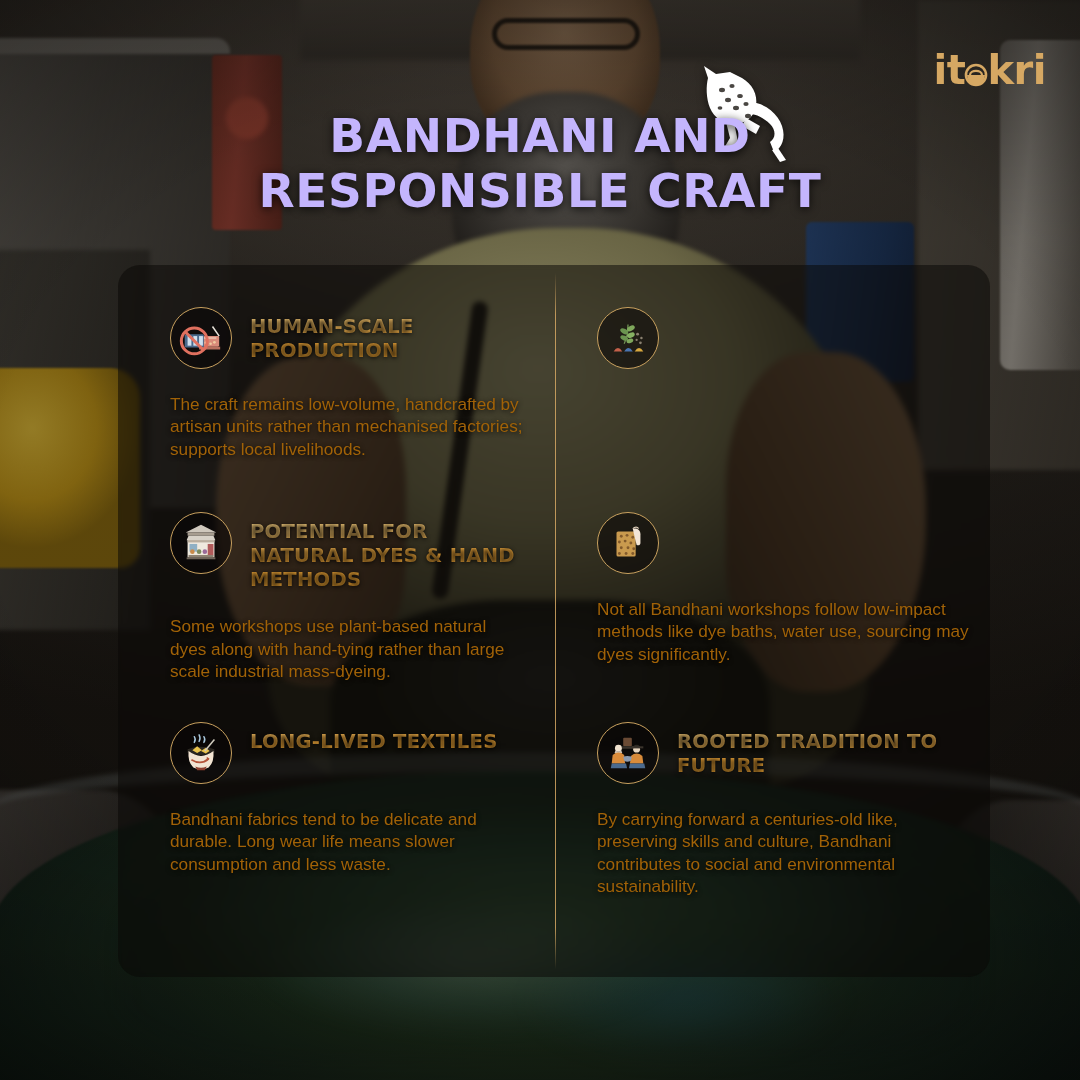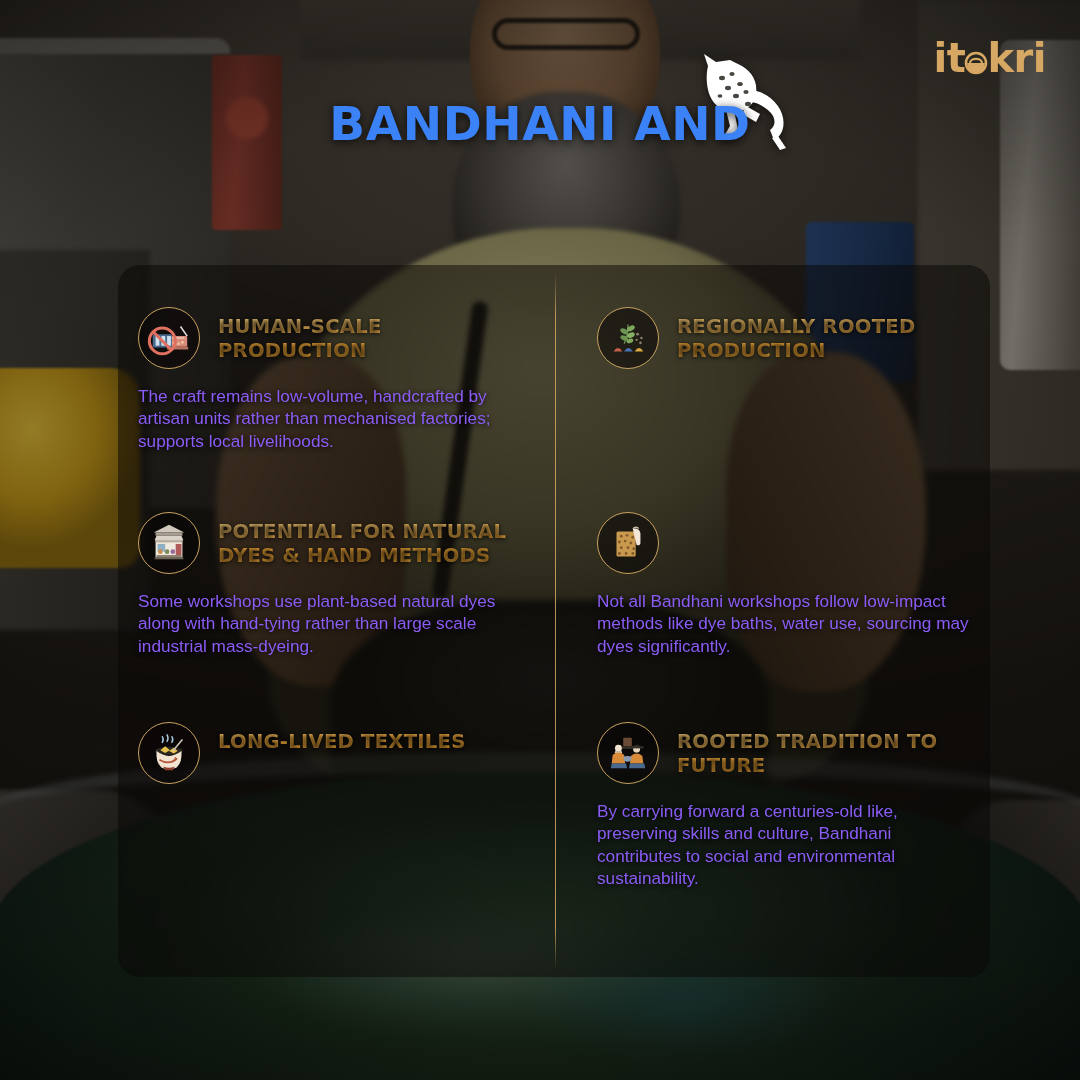--- a/index.html
+++ b/index.html
@@ -158,36 +158,36 @@
     position:absolute; inset:0;
     background:
       linear-gradient(180deg, rgba(8,6,4,.55) 0%, rgba(8,6,4,.40) 22%, rgba(8,6,4,.34) 70%, rgba(8,6,4,.52) 100%);
   }
   .bg-vignette{
     position:absolute; inset:0;
     background:radial-gradient(120% 85% at 50% 45%, transparent 42%, rgba(0,0,0,.55) 100%);
   }
 
   
-  #header { position:absolute; left:0; top:0; width:1080px; height:265px; }
+  #header { position:absolute; left:0; top:12px; width:1080px; height:265px; }
   .logo{
     position:absolute; right:34px; top:38px;
     font-size:40px; font-weight:700; letter-spacing:-.5px;
     color:#d6a863; line-height:1;
     font-family:"DejaVu Sans", sans-serif;
   }
   .logo .basket{
     display:inline-block; width:24px; height:24px; position:relative;
     margin:0 -1px; vertical-align:-3px;
   }
   .logo .basket svg{ display:block; }
 
   .title{
     position:absolute; left:0; top:96px; width:1080px;
-    text-align:center; color:#3b82f6;
+    text-align:center; color:#c4b5fd;
     font-size:47px; font-weight:800; line-height:1.18;
     letter-spacing:.6px;
     text-shadow:0 2px 10px rgba(0,0,0,.75);
     font-family:"DejaVu Sans", sans-serif;
   }
   .leopard{
     position:absolute; left:686px; top:52px; width:112px; height:104px;
     filter:drop-shadow(0 2px 5px rgba(0,0,0,.6));
   }
 
@@ -202,21 +202,21 @@
     position:absolute; left:437px; top:8px; width:1px; height:696px;
     background:linear-gradient(180deg, rgba(214,168,99,0) 0%, rgba(214,168,99,.85) 6%, rgba(214,168,99,.85) 94%, rgba(214,168,99,0) 100%);
   }
 
   .grid{
     position:absolute; inset:0;
     display:grid;
     grid-template-columns:437px 435px;
     grid-template-rows:205px 210px 297px;
   }
-  .card{ position:relative; padding:40px 30px 0 20px; }
+  .card{ position:relative; padding:40px 30px 0 52px; }
   .card.right{ padding-left:42px; padding-right:14px; }
 
   .card-head{ display:flex; align-items:flex-start; gap:18px; }
   .icon-circle{
     flex:0 0 auto; width:62px; height:62px; border-radius:50%;
     border:1.4px solid #c9a15f;
     background:rgba(8,6,5,.55);
     display:flex; align-items:center; justify-content:center;
     overflow:hidden; margin-top:2px;
   }
@@ -226,22 +226,22 @@
     letter-spacing:.3px; padding-top:10px;
     text-shadow:0 1px 4px rgba(0,0,0,.8);
     font-family:"DejaVu Sans", sans-serif;
     background:linear-gradient(180deg,#f3d municipality 0%,#eaa63a 100%);
   }
   .card-title{
     background:linear-gradient(178deg,#f6dc9a 0%,#eda63a 55%,#e09a2c 100%);
     -webkit-background-clip:text; background-clip:text; color:transparent;
   }
   .card-body{
-    margin-top:16px;
-    color:#8b5cf6; font-size:17.2px; line-height:1.30;
+    margin-top:24px;
+    color:#a16207; font-size:17.2px; line-height:1.30;
     text-shadow:0 1px 5px rgba(0,0,0,.85);
     max-width:392px;
   }
   .card.right .card-body{ max-width:400px; }
 </style>
 </head>
 <body>
 
 <div id="photo">
   <div class="bg-base"></div>
@@ -307,20 +307,21 @@
       <ellipse cx="62" cy="52" rx="3" ry="2.2"></ellipse>
       <ellipse cx="72" cy="56" rx="2.8" ry="2"></ellipse>
       <ellipse cx="78" cy="64" rx="2.6" ry="2"></ellipse>
       <ellipse cx="82" cy="74" rx="2.4" ry="1.8"></ellipse>
       <ellipse cx="34" cy="44" rx="2.4" ry="1.8"></ellipse>
     </g>
   </svg>
 
   <div class="title">
     <div>BANDHANI AND</div>
+    <div>RESPONSIBLE CRAFT</div>
   </div>
 </div>
 
 <div id="panel">
   <div class="divider"></div>
 
   <div class="grid">
 
     <div class="card">
       <div class="card-head">
@@ -358,21 +359,20 @@
             <ellipse cx="26" cy="27" rx="3.6" ry="2.2" fill="#7fa85c" transform="rotate(-18 26 27)"></ellipse>
             <circle cx="34" cy="20" r="1.5" fill="#8a8070"></circle>
             <circle cx="38" cy="24" r="1.3" fill="#8a8070"></circle>
             <circle cx="33" cy="26" r="1.2" fill="#8a8070"></circle>
             <circle cx="37" cy="29" r="1.4" fill="#8a8070"></circle>
             <path d="M9 38 q4.5 -7 9 0 Z" fill="#c4604a"></path>
             <path d="M20 38 q4.5 -7 9 0 Z" fill="#4a74b0"></path>
             <path d="M31 38 q4.5 -7 9 0 Z" fill="#d9a940"></path>
           </svg>
         </span>
-        <span class="card-title">REGIONALLY ROOTED PRODUCTION</span>
       </div>
     </div>
 
     <div class="card">
       <div class="card-head">
         <span class="icon-circle">
           <svg viewBox="0 0 48 48" width="46" height="46">
             <path d="M24 5 L40 13 H8 Z" fill="#cfc8bd"></path>
             <rect x="10" y="13" width="28" height="3.4" fill="#a79d90"></rect>
             <path d="M11 16.4 L37 16.4 L39 21 H9 Z" fill="#d8d2c8"></path>
@@ -433,20 +433,21 @@
             <path d="M15 21 l5 -4 l5 4 l-5 3 Z" fill="#e8c24c"></path>
             <path d="M24 22 l5 -3.5 l4 3.5 l-4 2.5 Z" fill="#e8c24c"></path>
             <path d="M28 22 L38 10" stroke="#cfcabd" stroke-width="1.6"></path>
             <path d="M14 31 q10 6 18 -1" stroke="#b5543a" stroke-width="1.8" fill="none"></path>
             <path d="M30 28 l3 2 l-3 2 Z" fill="#b5543a"></path>
             <path d="M18 38 q6 3 12 0 l-2 4 h-8 Z" fill="#8e3f2e"></path>
           </svg>
         </span>
         <span class="card-title">LONG-LIVED TEXTILES</span>
       </div>
+      <div class="card-body">Bandhani fabrics tend to be delicate and durable. Long wear life means slower consumption and less waste.</div>
     </div>
 
     <div class="card right">
       <div class="card-head">
         <span class="icon-circle">
           <svg viewBox="0 0 48 48" width="46" height="46">
             <rect x="19" y="8" width="9" height="9" rx="1" fill="#6a4a34"></rect>
             <rect x="17" y="17" width="14" height="2.6" fill="#3a332c"></rect>
             <circle cx="14" cy="19" r="3.6" fill="#f0e2cf"></circle>
             <path d="M11 21 q3 3 6 0 l1 3 q-4 2 -8 0 Z" fill="#cfc4b4"></path>

